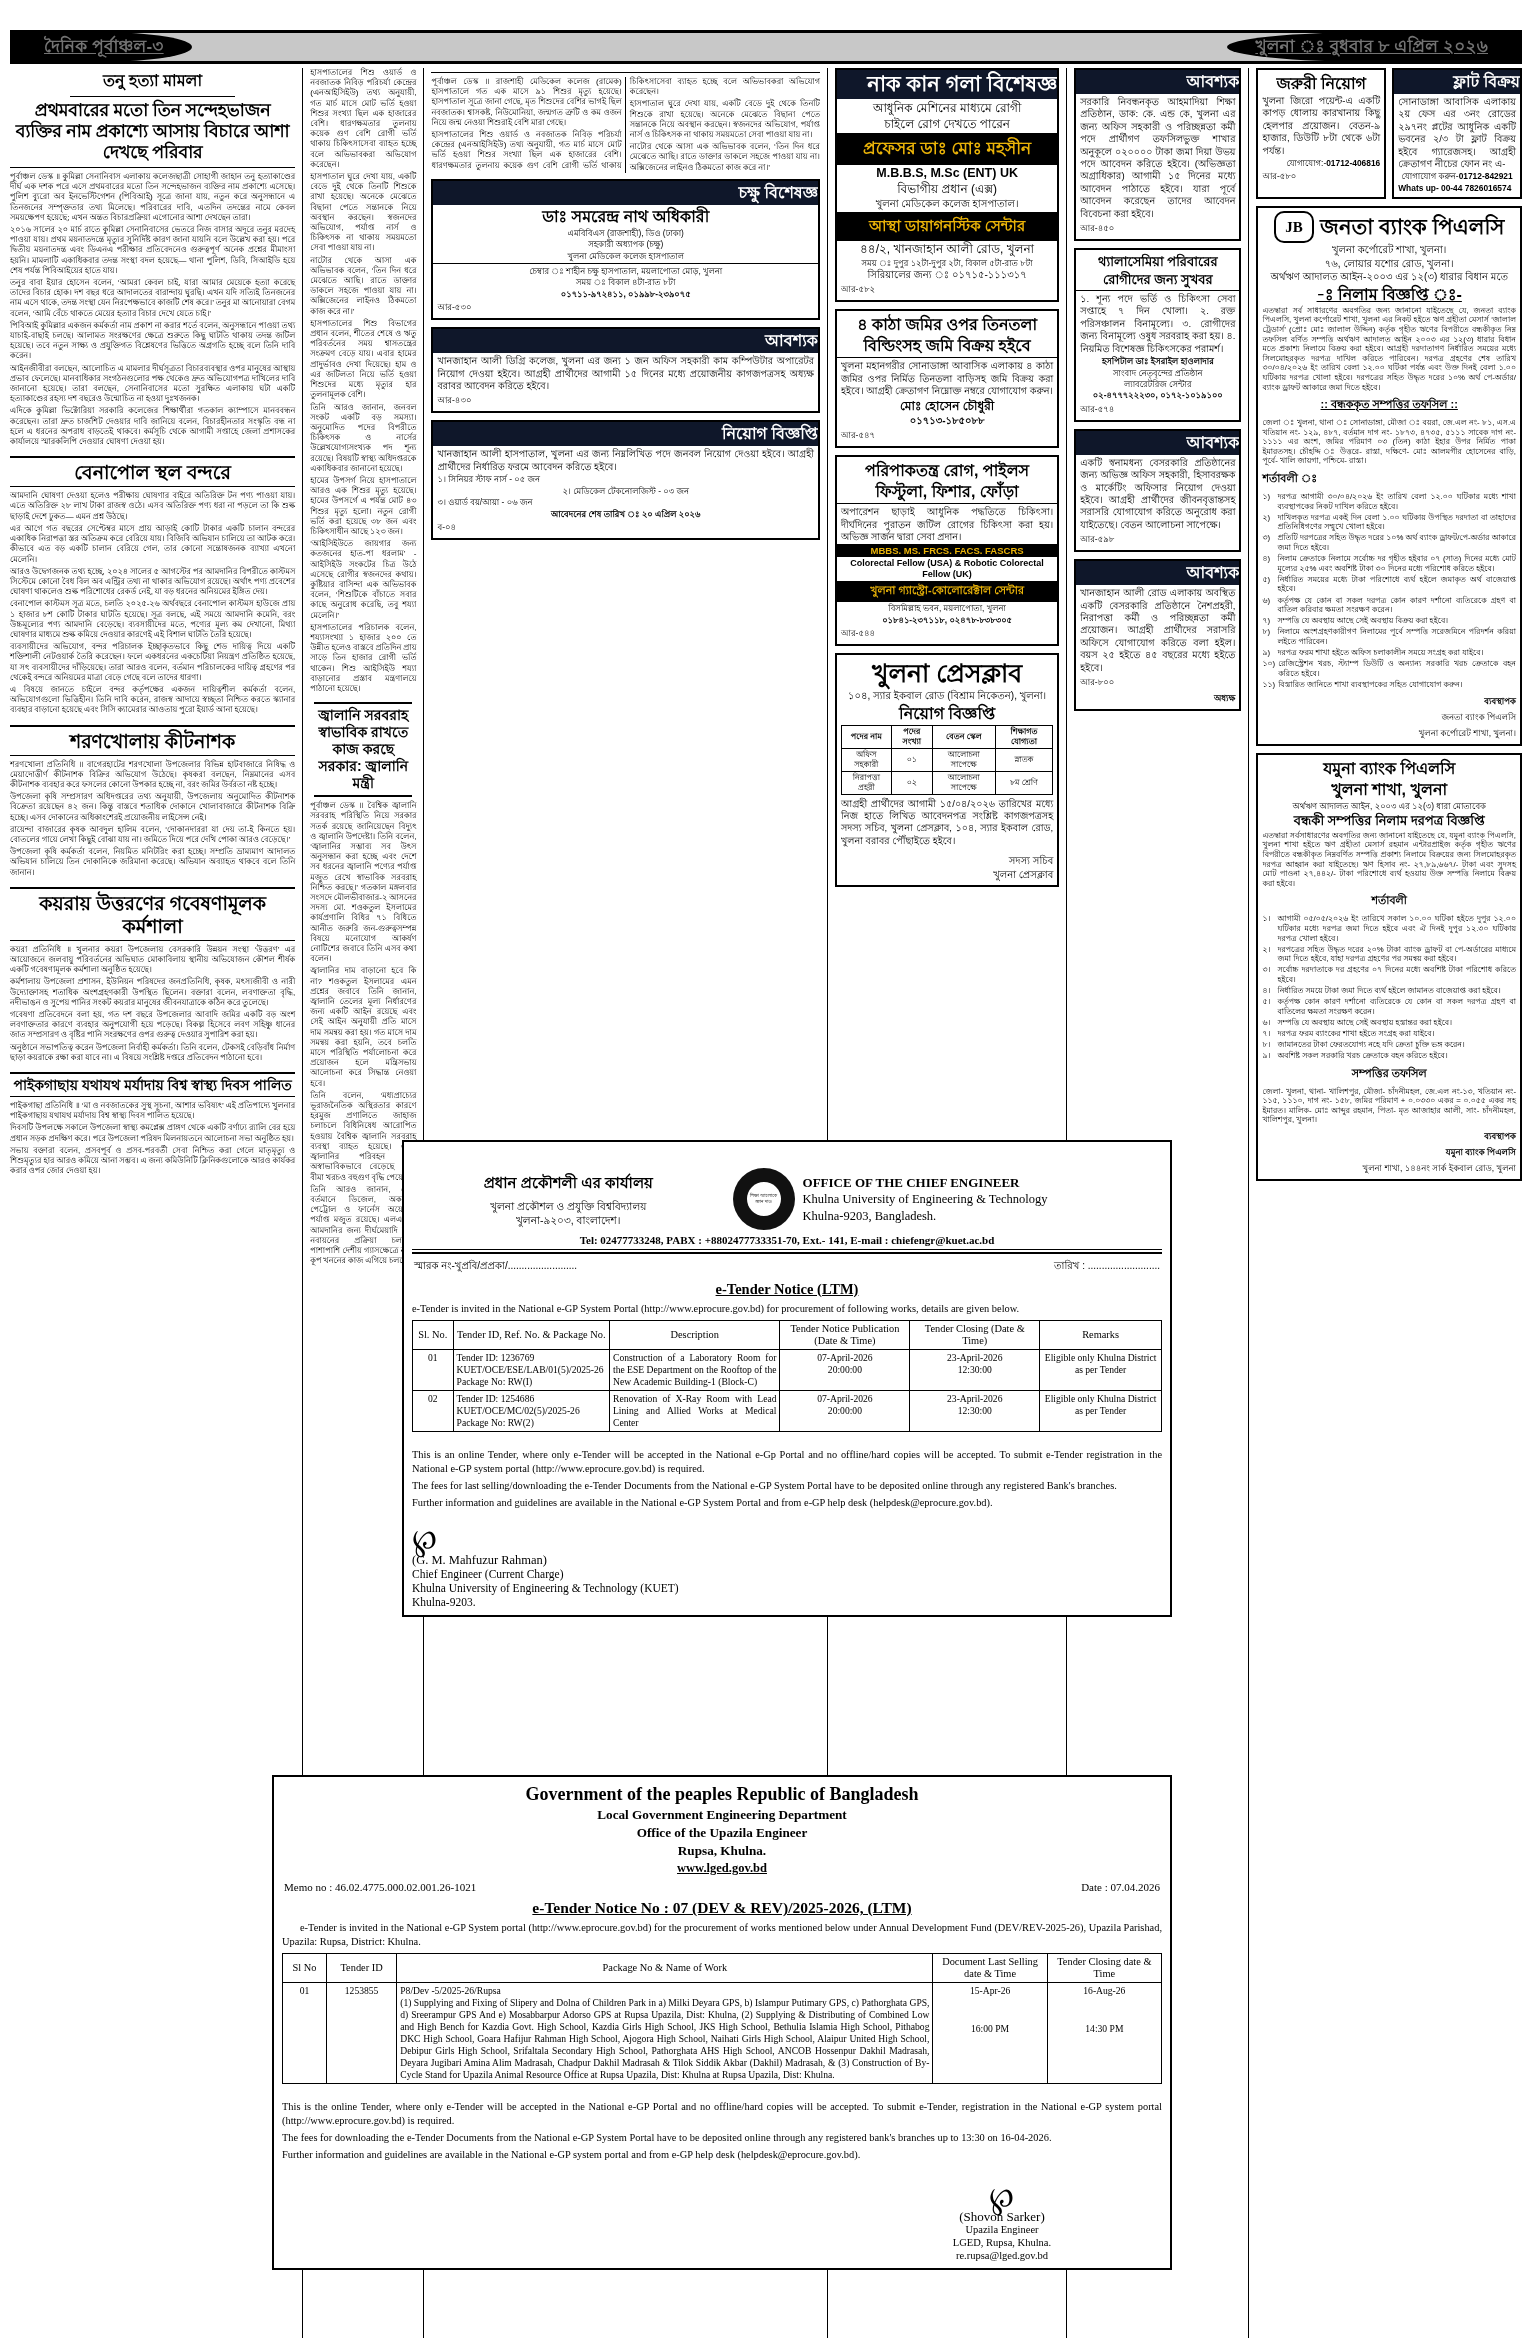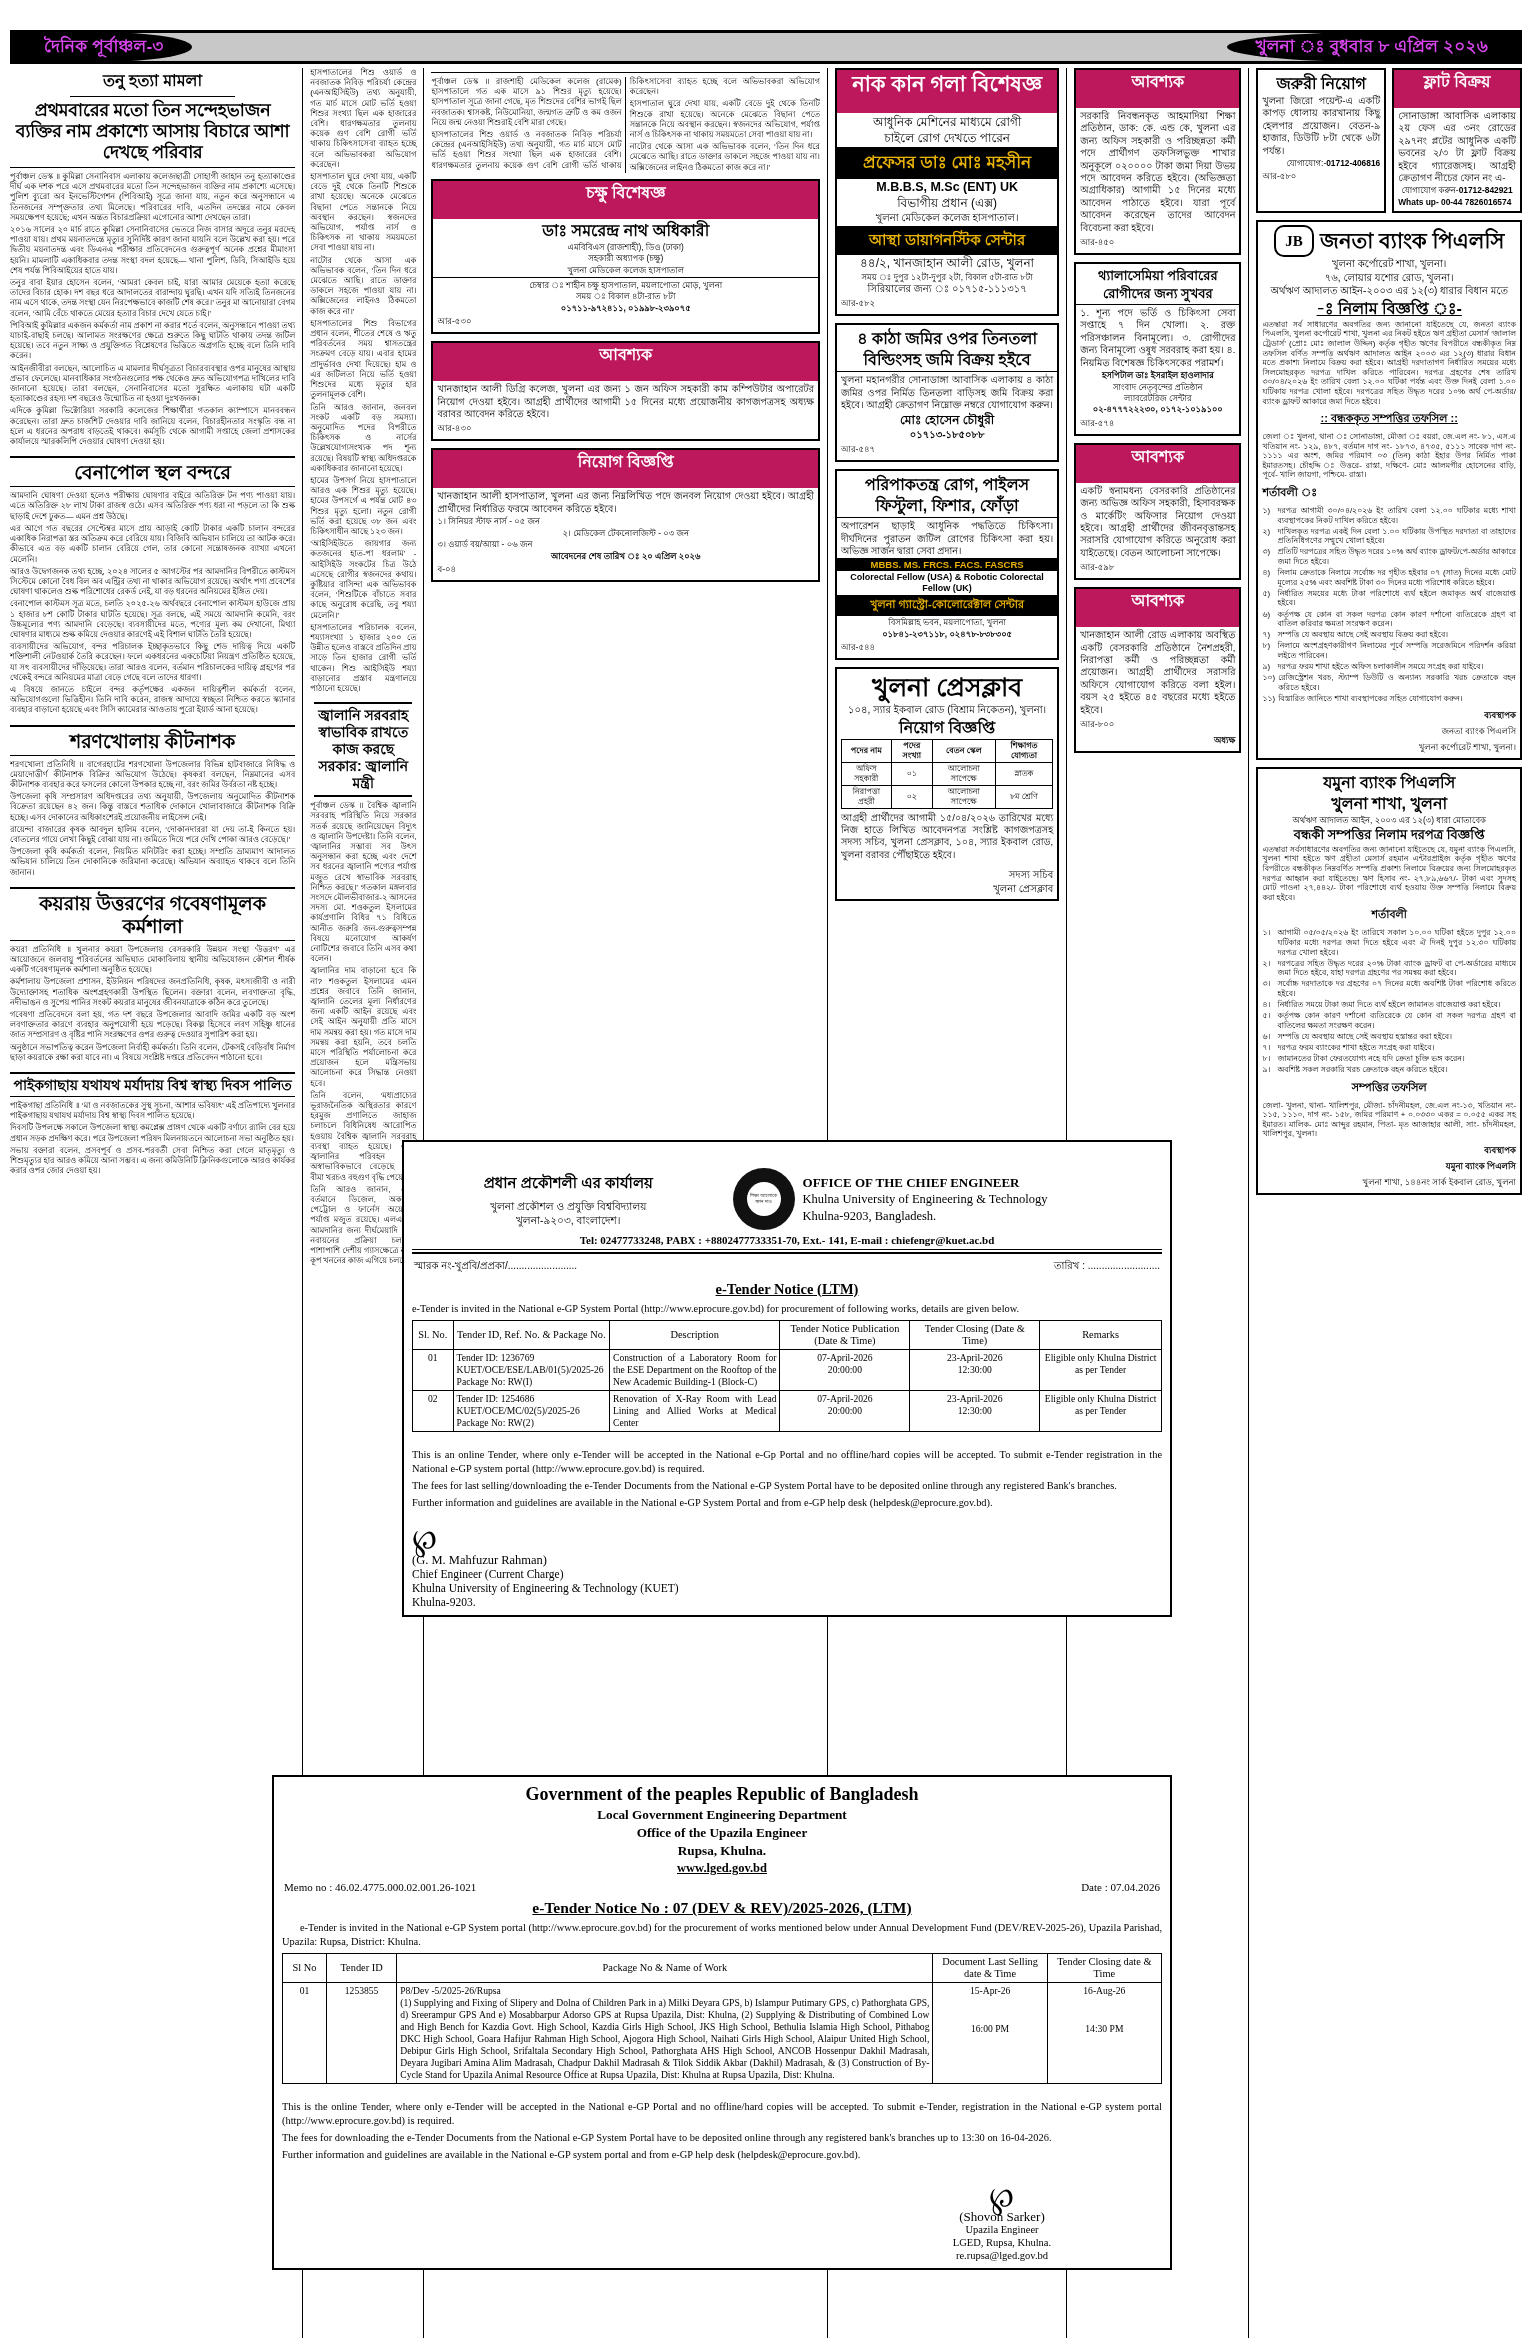--- a/index.html
+++ b/index.html
@@ -28,30 +28,31 @@
     margin-top: 30px;
     background: #c8c8c8;
     border-top: 3px solid #000;
     border-bottom: 3px solid #000;
     display: flex;
     align-items: center;
     justify-content: space-between;
   }
   .mh-pill {
     background: #000;
-    color: #d946ef;
+    color: #737373;
     height: 30px;
     display: flex;
     align-items: center;
     padding: 0 28px 0 34px;
     font-size: 17px;
     font-weight: bold;
     border-radius: 0 50% 50% 0 / 0 50% 50% 0;
     letter-spacing: .2px;
     white-space: nowrap;
+    text-decoration: underline;
   }
   .mh-pill.right {
     border-radius: 50% 0 0 50% / 50% 0 0 50%;
     padding: 0 34px 0 28px;
   }
 
   
   .body-grid {
     display: flex;
     gap: 7px;
@@ -131,26 +132,26 @@
 
   
   .adbox {
     border: 2.5px solid #000;
     padding: 3px 4px;
     margin-bottom: 7px;
     background: #fff;
     overflow: hidden;
   }
   .ad-banner {
-    background: #be185d;
+    background: #0f172a;
     color: #fff;
-    text-align: center;
+    text-align: right;
     font-size: 21px;
     font-weight: bold;
-    padding: 2px 0 17px;
+    padding: 2px 0 3px;
     line-height: 24px;
     margin: -3px -4px 2px;
   }
   .ad-banner.sm { font-size: 16px; line-height: 19px; }
   .ad-title {
     text-align: center;
     font-size: 20px;
     font-weight: bold;
     line-height: 23px;
     margin: 1px 0 2px;

